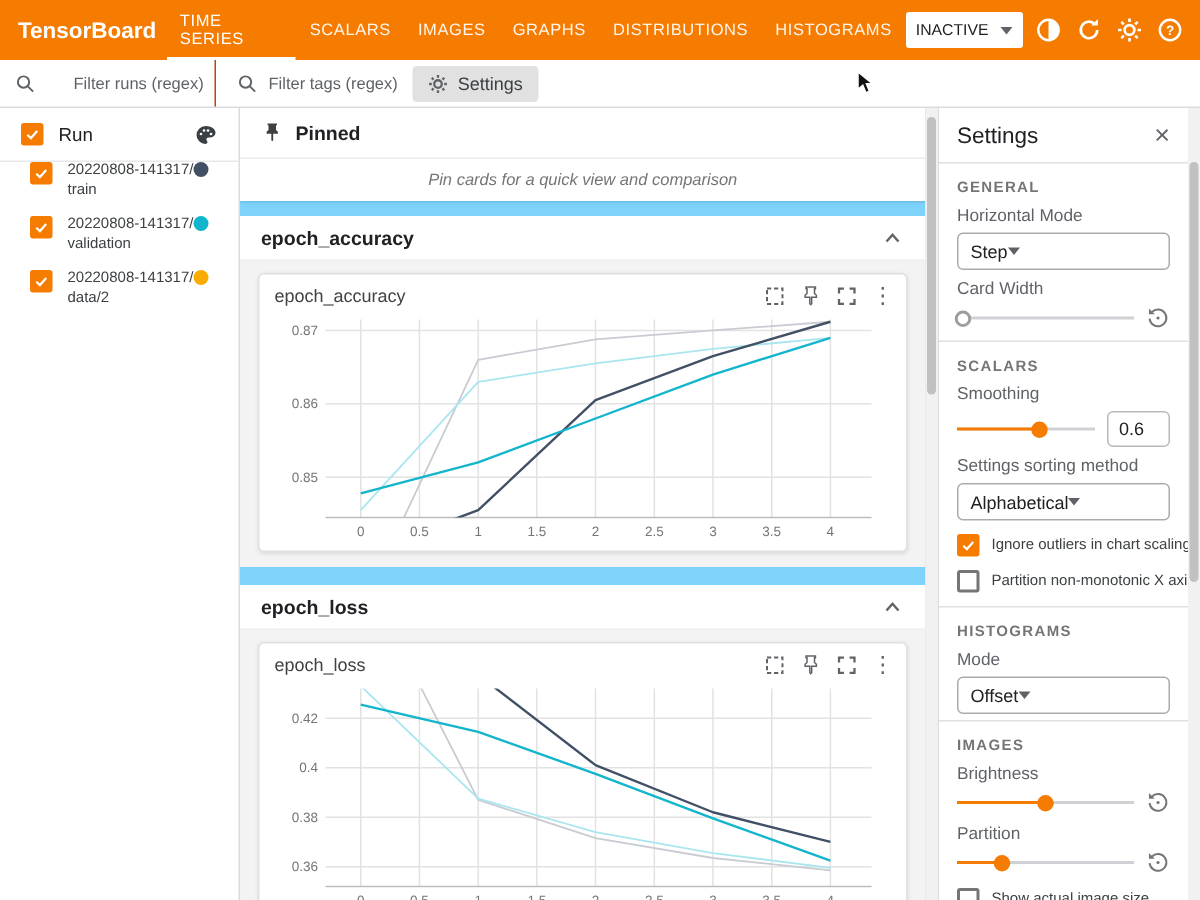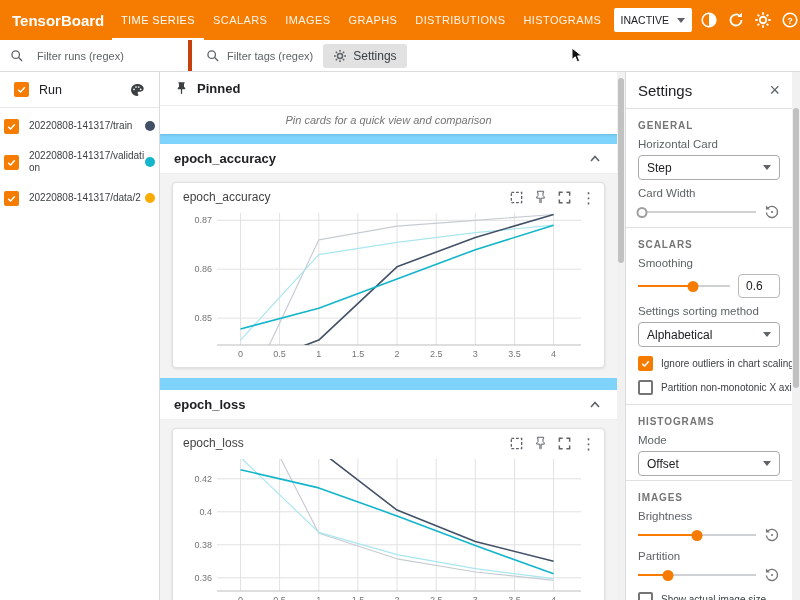--- a/index.html
+++ b/index.html
@@ -6,47 +6,47 @@
   html,body{width:800px;height:600px;overflow:hidden}
   body{font-family:"Liberation Sans",sans-serif;background:#fff}
   .app{position:relative;width:800px;height:600px;overflow:hidden;background:#fff}
 
   
   .header{display:flex;align-items:stretch;height:40px;background:#f57c00;color:#fff}
   .brand{display:flex;align-items:center;margin-left:12px;font-size:15px;font-weight:bold;width:100px}
   .tabs{display:flex;align-items:stretch}
   .tab{display:flex;align-items:center;padding:0 9px;font-size:11px;font-weight:500;letter-spacing:.4px;color:rgba(255,255,255,.92);cursor:pointer}
   .tab.checked{box-shadow:inset 0 -2px 0 #fff;color:#fff}
-  .header-right{margin-left:auto;display:flex;align-items:center;gap:7px;}
+  .header-right{margin-left:auto;display:flex;align-items:center;gap:7px;margin-right:10px}
   .status-select{display:flex;align-items:center;gap:8px;background:#fff;color:#202124;font-size:10.5px;font-weight:500;height:24px;padding:0 7px;border-radius:2px}
   .caret{width:0;height:0;border-left:4px solid transparent;border-right:4px solid transparent;border-top:5px solid #5f6368}
   .hicon{width:20px;height:20px;display:flex;align-items:center;justify-content:center;color:#fff;cursor:pointer}
 
   
   .toolbar{display:flex;height:32px;border-bottom:1px solid #dadce0;background:#fff}
-  .tb-left{width:192px;display:flex;align-items:center;gap:13px;padding-left:10px;border-right:4px solid #c2410c}
+  .tb-left{width:144px;display:flex;align-items:center;gap:25px;padding-left:10px;border-right:1px solid #c2410c}
   .tb-mid{flex:1;display:flex;align-items:center;padding-left:14px}
   .ph{font-size:11px;color:#5f6368}
   .tags-filter{display:flex;align-items:center;gap:7px}
   .filter-group{display:flex;margin-left:auto}
   .fbtn{height:22px;line-height:20px;padding:0 10px;font-size:11px;color:#3c4043;border:1px solid #dadce0;background:#fff;margin-left:-1px;cursor:pointer}
   .fbtn:first-child{border-radius:3px 0 0 3px;margin-left:0}
   .fbtn:last-child{border-radius:0 3px 3px 0}
   .fbtn.checked{background:#e8eaed;font-weight:500}
   .settings-btn{display:flex;align-items:center;gap:6px;height:24px;padding:0 10px;margin-left:10px;margin-right:8px;background:#e1e1e1;border:none;border-radius:3px;font-size:12px;font-weight:500;color:#3c4043;cursor:pointer;font-family:"Liberation Sans",sans-serif}
 
   
   .body{display:flex;height:528px}
 
   
   .sidebar{width:160px;background:#fff;border-right:1px solid #dadce0}
   .runs-header{height:36px;display:flex;align-items:center;padding:0 14px;border-bottom:1px solid #e8e8e8}
   .runs-title{margin-left:10px;font-size:12.5px;color:#202124}
   .palette{margin-left:auto;display:flex;cursor:pointer}
-  .run-row{height:36px;display:flex;align-items:center;padding:0 4px}
+  .run-row{height:36px;display:flex;align-items:flex-start;padding:0 20px}
   .run-label{margin-left:10px;font-size:10px;line-height:1.25;color:#3c4043;flex:1;word-break:break-all}
   .run-dot{width:10px;height:10px;border-radius:50%;flex:none}
 
   
   .cb{width:15px;height:15px;flex:none;border:2px solid #757575;border-radius:2px;background:transparent;display:flex;align-items:center;justify-content:center;cursor:pointer}
   .cb svg{display:none;width:11px;height:11px}
   .cb.checked{background:#f57c00;border-color:#f57c00}
   .cb.checked svg{display:block}
 
   
@@ -75,21 +75,21 @@
   .set-sb .sb-thumb{top:36px;height:280px}
 
   
   .settings{width:167px;background:#fff;border-left:1px solid #dadce0;padding:0 12px;overflow:hidden}
   .settings-head{height:36px;display:flex;align-items:center;justify-content:space-between}
   .settings-title{font-size:15px;color:#202124}
   .close{font-size:18px;color:#5f6368;cursor:pointer;line-height:1}
   .divider{border-top:1px solid #e0e0e0;margin:0 -12px}
   .sec-heading{font-size:10px;font-weight:700;letter-spacing:.9px;color:#757575;margin:11px 0 3px}
   .field-label{font-size:11.5px;color:#5f6368;margin:7px 0 5px}
-  .select{height:25px;border:1px solid #ababab;border-radius:4px;display:flex;align-items:center;justify-content:space-between;padding:0 8px;font-size:12px;color:#202124;margin-bottom:4px;cursor:pointer}
+  .select{height:25px;border:1px solid #ababab;border-radius:4px;display:flex;align-items:center;padding:0 8px;font-size:12px;color:#202124;margin-bottom:4px;cursor:pointer}
   .slider-row{display:flex;align-items:center;gap:8px;margin:3px 0 7px}
   .slider{position:relative;flex:1;height:14px;--frac:0%;cursor:pointer}
   .slider .track{position:absolute;left:0;right:0;top:6px;height:2px;background:#cfd1d4}
   .slider .fill{position:absolute;left:0;top:6px;height:2px;background:#f57c00;width:var(--frac)}
   .slider .thumb{position:absolute;top:2px;left:var(--frac);width:11px;height:11px;border-radius:50%;background:#f57c00;transform:translateX(-50%)}
   .slider.plain .thumb{background:#fff;border:2px solid #9e9e9e}
   .reset{display:flex;flex:none;cursor:pointer}
   .num-input{width:42px;height:24px;flex:none;border:1px solid #b9b9b9;border-radius:4px;font-size:12px;color:#202124;display:flex;align-items:center;padding-left:7px}
   .cb-row{display:flex;align-items:center;gap:8px;margin:9px 0}
   .cb-label{font-size:10px;color:#3c4043;white-space:nowrap}
@@ -389,21 +389,21 @@
       </div>
 
     <aside class="settings">
       <div class="settings-head">
         <span class="settings-title">Settings</span>
         <span class="close">×</span>
       </div>
       <div class="divider"></div>
 
       <div class="sec-heading">GENERAL</div>
-      <div class="field-label">Horizontal Card</div>
+      <div class="field-label">Horizontal Mode</div>
       <div class="select">
         <span>Step</span>
         <i class="caret"></i>
       </div>
       <div class="field-label">Card Width</div>
       <div class="slider-row">
         <div class="slider plain" style="--frac: 3%;">
             <div class="track"></div>
             <div class="thumb"></div>
           </div>

